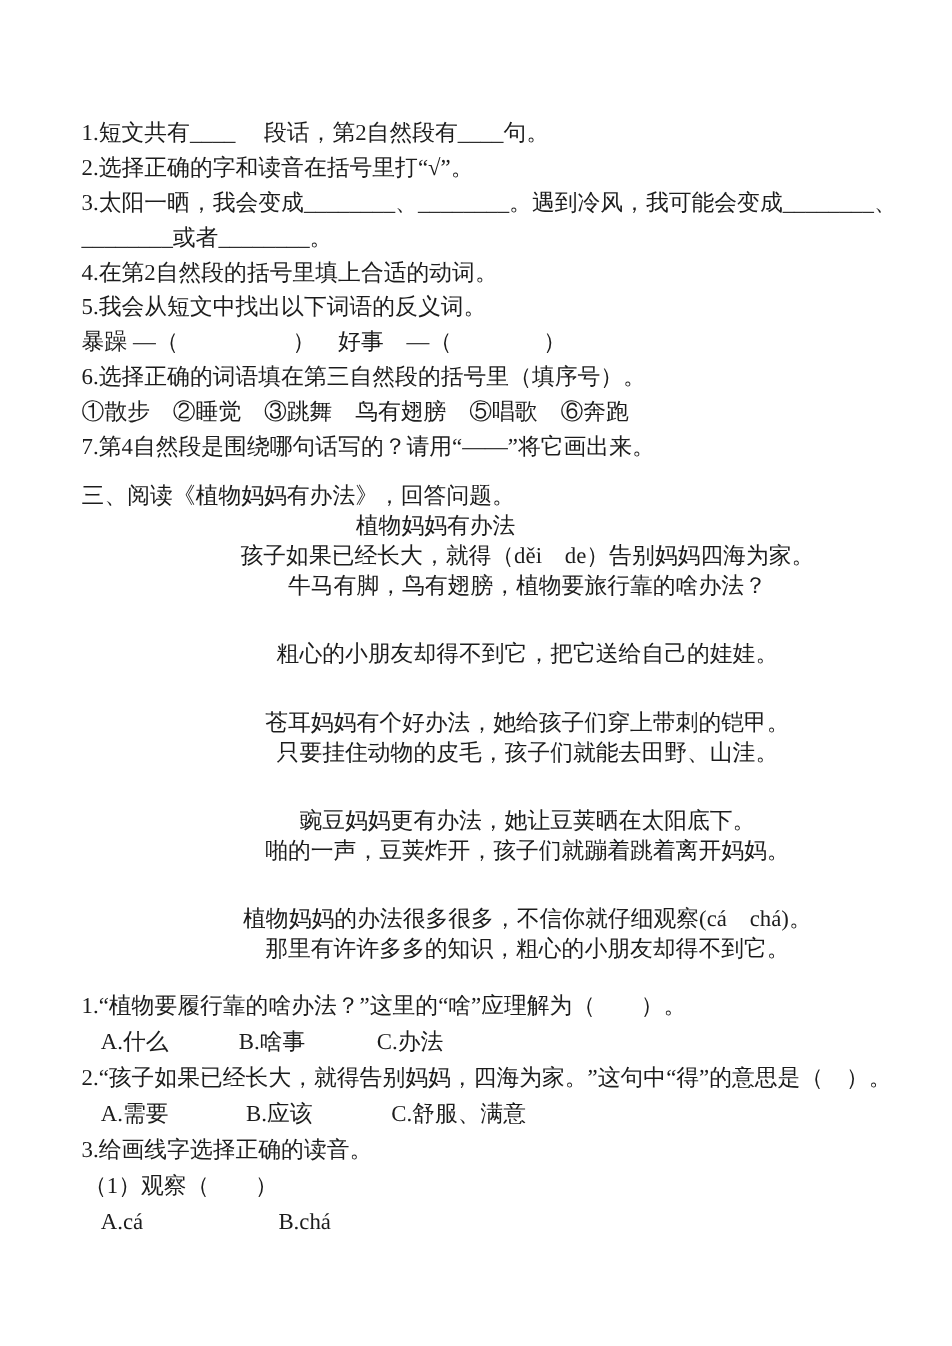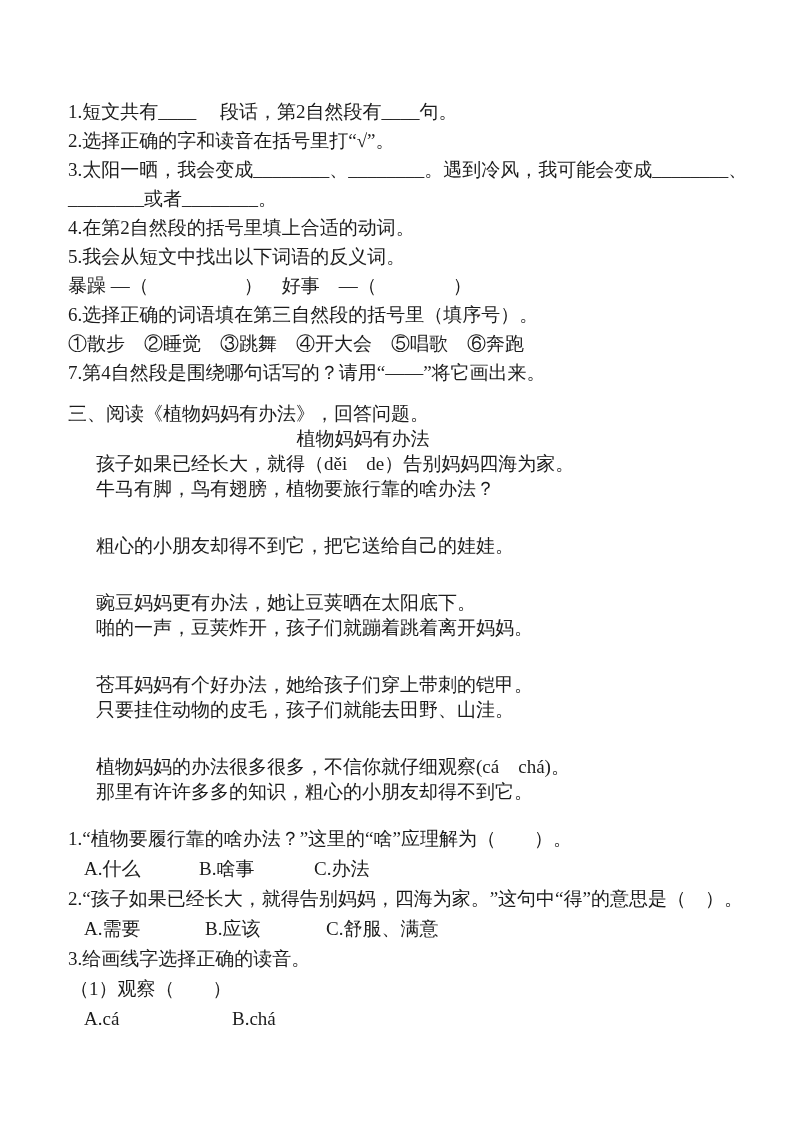--- a/index.html
+++ b/index.html
@@ -32,20 +32,21 @@
   .poem-title {
     width: 590px;
     text-align: center;
     line-height: 25px;
     white-space: nowrap;
   }
   .pline {
     line-height: 25px;
     padding-left: 28px;
     white-space: nowrap;
+    text-align: center;
   }
   .stanza {
     margin-bottom: 32px;
   }
   .stanza:last-child {
     margin-bottom: 0;
   }
   .q3sec {
     margin-top: 20px;
   }
@@ -69,43 +70,43 @@
 
   <div>
     <div class="line">1.短文共有____　 段话，第2自然段有____句。</div>
     <div class="line">2.选择正确的字和读音在括号里打“√”。</div>
     <div class="line">3.太阳一晒，我会变成________、________。遇到冷风，我可能会变成________、</div>
     <div class="line">________或者________。</div>
     <div class="line">4.在第2自然段的括号里填上合适的动词。</div>
     <div class="line">5.我会从短文中找出以下词语的反义词。</div>
     <div class="line">暴躁 —（　　　　　）　好事　—（　　　　）</div>
     <div class="line">6.选择正确的词语填在第三自然段的括号里（填序号）。</div>
-    <div class="line">①散步　②睡觉　③跳舞　④开大会　⑤唱歌　⑥奔跑</div>
+    <div class="line">①散步　②睡觉　③跳舞　鸟有翅膀　⑤唱歌　⑥奔跑</div>
     <div class="line">7.第4自然段是围绕哪句话写的？请用“——”将它画出来。</div>
   </div>
 
   <div class="sec-heading">三、阅读《植物妈妈有办法》，回答问题。</div>
 
   <div>
     <div class="poem-title">植物妈妈有办法</div>
 
     <div class="stanza">
       <div class="pline">孩子如果已经长大，就得（děi　de）告别妈妈四海为家。</div>
       <div class="pline">牛马有脚，鸟有翅膀，植物要旅行靠的啥办法？</div>
     </div>
     <div class="stanza">
       <div class="pline">粗心的小朋友却得不到它，把它送给自己的娃娃。</div>
     </div>
     <div class="stanza">
+      <div class="pline">苍耳妈妈有个好办法，她给孩子们穿上带刺的铠甲。</div>
+      <div class="pline">只要挂住动物的皮毛，孩子们就能去田野、山洼。</div>
+    </div>
+    <div class="stanza">
       <div class="pline">豌豆妈妈更有办法，她让豆荚晒在太阳底下。</div>
       <div class="pline">啪的一声，豆荚炸开，孩子们就蹦着跳着离开妈妈。</div>
-    </div>
-    <div class="stanza">
-      <div class="pline">苍耳妈妈有个好办法，她给孩子们穿上带刺的铠甲。</div>
-      <div class="pline">只要挂住动物的皮毛，孩子们就能去田野、山洼。</div>
     </div>
     <div class="stanza">
       <div class="pline">植物妈妈的办法很多很多，不信你就仔细观察(cá　chá)。</div>
       <div class="pline">那里有许许多多的知识，粗心的小朋友却得不到它。</div>
     </div>
   </div>
 
   <div class="q3sec">
     <div class="line">1.“植物要履行靠的啥办法？”这里的“啥”应理解为（　　）。</div>
     <div class="line opts">

